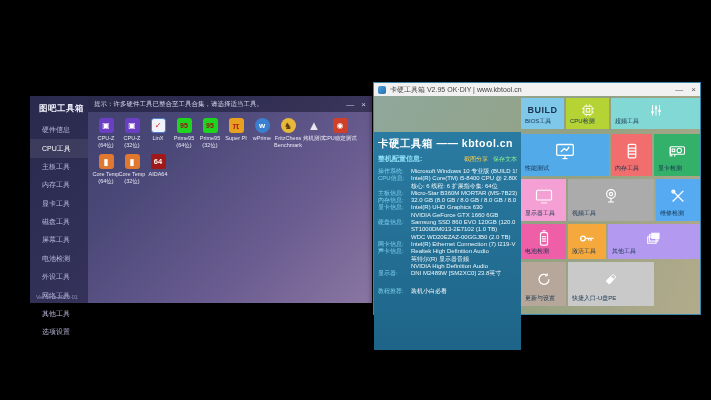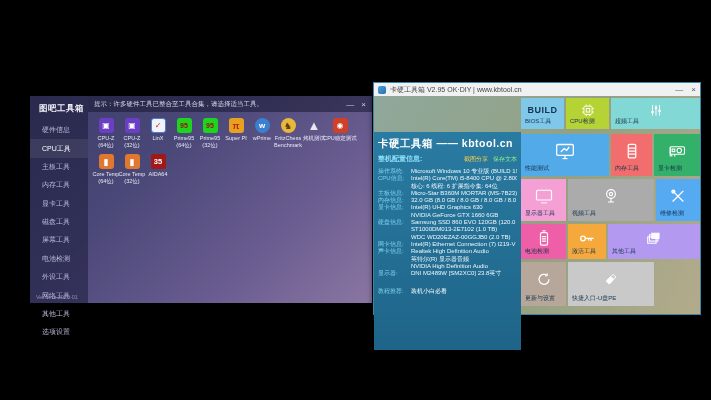--- a/index.html
+++ b/index.html
@@ -151,21 +151,21 @@
       </div>
       <div class="tool">
         <span class="ticon ic-coretemp">▮</span>
         <span class="tlbl"><span>Core Temp</span><br><span>(64位)</span></span>
       </div>
       <div class="tool">
         <span class="ticon ic-coretemp">▮</span>
         <span class="tlbl"><span>Core Temp</span><br><span>(32位)</span></span>
       </div>
       <div class="tool">
-        <span class="ticon ic-aida">35</span>
+        <span class="ticon ic-aida">64</span>
         <span class="tlbl"><span>AIDA64</span></span>
       </div>
     </div>
   </div>
 </div>
 
 <div class="rw">
   <div class="rw-titlebar">
     <span class="rw-appicon"></span>
     <span class="rw-titletxt">卡硬工具箱 V2.95 OK·DIY | www.kbtool.cn</span>

